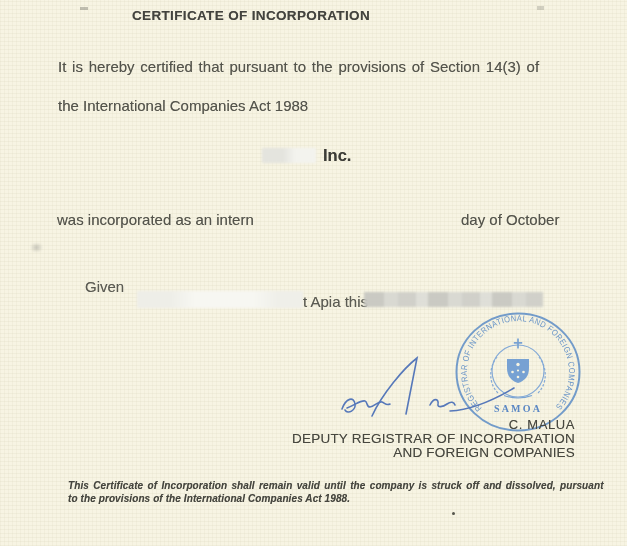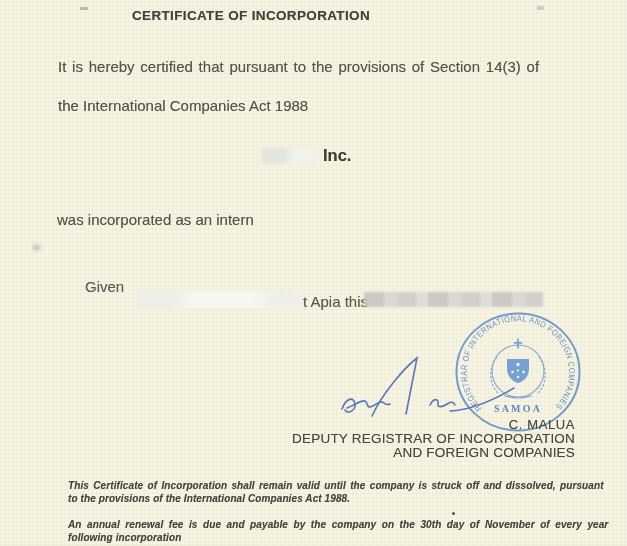--- a/index.html
+++ b/index.html
@@ -82,20 +82,21 @@
   <div class="abs body-text scan intro1">It is hereby certified that pursuant to the provisions of Section 14(3) of</div>
   <div class="abs body-text scan intro2">the International Companies Act 1988</div>
 
   <div class="abs company-row">
     <div class="redact redact-company"></div>
     <div class="company-suffix scan">Inc.</div>
   </div>
 
   <div class="abs body-text scan incorp-pre">was incorporated as an intern</div>
   <div class="abs redact-incorp"></div>
+  <div class="abs body-text scan incorp-post">day of October</div>
 
   <div class="abs smudge"></div>
 
   <div class="abs body-text scan given-label">Given</div>
   <div class="abs redact-given"></div>
   <div class="abs body-text scan place-text">t Apia this</div>
   <div class="abs redact-date"></div>
 
   <svg class="abs seal" width="131" height="123" viewBox="0 0 131 123">
     <g stroke="#5e8dc6" fill="none" opacity="0.93">
@@ -138,21 +139,17 @@
   <div class="abs sig-block">
     <div class="sig-name scan">C. MALUA</div>
     <div class="sig-title scan">DEPUTY REGISTRAR OF INCORPORATION</div>
     <div class="sig-title scan">AND FOREIGN COMPANIES</div>
   </div>
 
   <div class="abs footer fp1">
     <div class="l1 scan">This Certificate of Incorporation shall remain valid until the company is struck off and dissolved, pursuant</div>
     <div class="scan">to the provisions of the International Companies Act 1988.</div>
   </div>
-  <div class="abs footer fp2">
-    <div class="l1 scan">An annual renewal fee is due and payable by the company on the 30th day of November of every year</div>
-    <div class="scan">following incorporation</div>
-  </div>
 
   <div class="abs ink-dot"></div>
   <div class="abs speck1"></div>
   <div class="abs speck2"></div>
 </div>
 
 </body></html>

